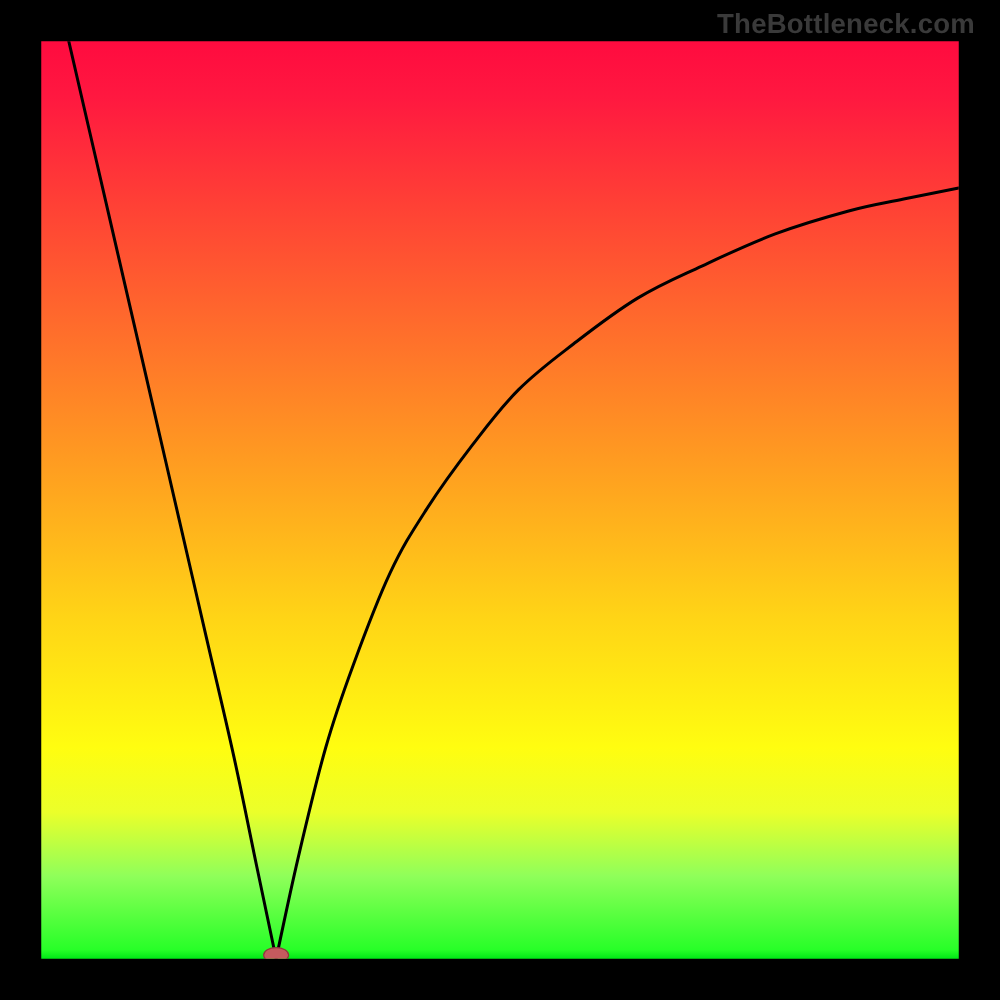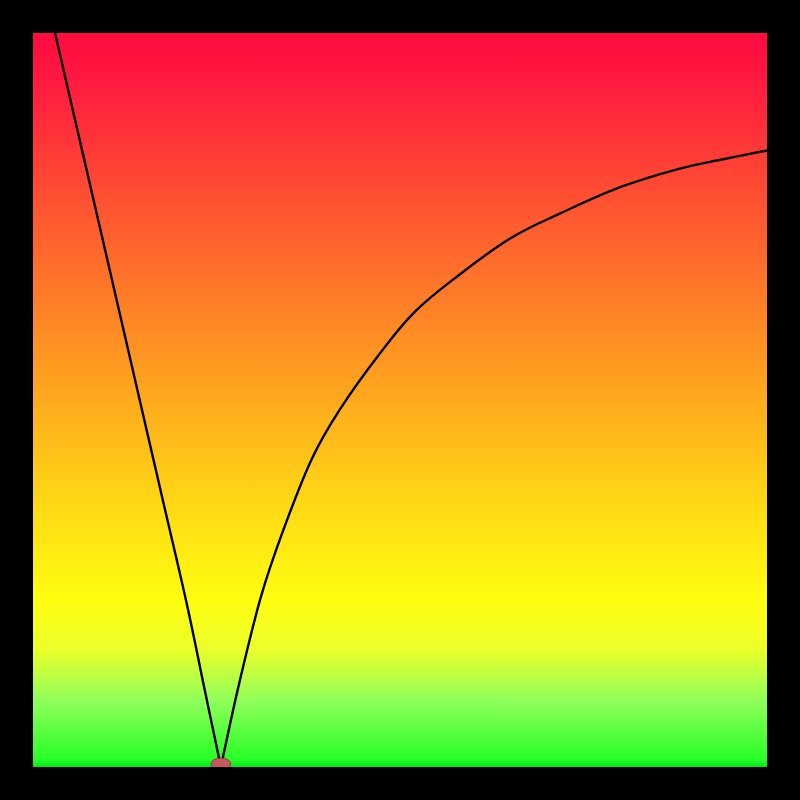--- a/index.html
+++ b/index.html
@@ -59,13 +59,14 @@
 </head>
 <body>
 
 <div class="frame">
   <div class="plot-area">
     <svg id="chart-svg" viewBox="0 0 734 734">
       <path id="curve-path" fill="none" stroke="#000000" stroke-width="2.4" stroke-linecap="round" stroke-linejoin="round" d="M 22.02 0.00 C 25.98 17.18, 36.11 61.07, 44.04 95.42 C 51.97 129.77, 58.13 156.49, 66.06 190.84 C 73.99 225.19, 80.15 251.91, 88.08 286.26 C 96.01 320.61, 102.17 347.33, 110.10 381.68 C 118.03 416.03, 124.19 442.75, 132.12 477.10 C 140.05 511.45, 146.87 539.49, 154.14 572.52 C 161.41 605.55, 166.41 631.53, 172.49 660.60 C 178.57 689.67, 185.13 720.79, 187.90 734.00 C 191.07 719.47, 198.39 683.65, 205.52 653.26 C 212.65 622.87, 219.61 592.93, 227.54 565.18 C 235.47 537.43, 240.31 524.22, 249.56 499.12 C 258.81 474.02, 268.35 448.18, 278.92 425.72 C 289.49 403.26, 296.39 392.84, 308.28 374.34 C 320.17 355.84, 331.77 340.14, 344.98 322.96 C 358.19 305.78, 367.15 293.45, 381.68 278.92 C 396.21 264.39, 408.54 255.43, 425.72 242.22 C 442.90 229.01, 458.60 216.75, 477.10 205.52 C 495.60 194.29, 508.66 189.08, 528.48 179.83 C 548.30 170.58, 566.06 162.07, 587.20 154.14 C 608.34 146.21, 627.42 140.81, 645.92 135.79 C 664.42 130.77, 674.11 129.55, 689.96 126.25 C 705.81 122.95, 726.07 119.03, 734.00 117.44"></path>
       <ellipse id="marker-dot" rx="10" ry="6" cx="187.90" cy="731.00" fill="#c55a5e" stroke="#8f3a3e" stroke-width="1"></ellipse>
     </svg>
   </div>
+  <div class="watermark">TheBottleneck.com</div>
 </div>
 
 </body></html>

